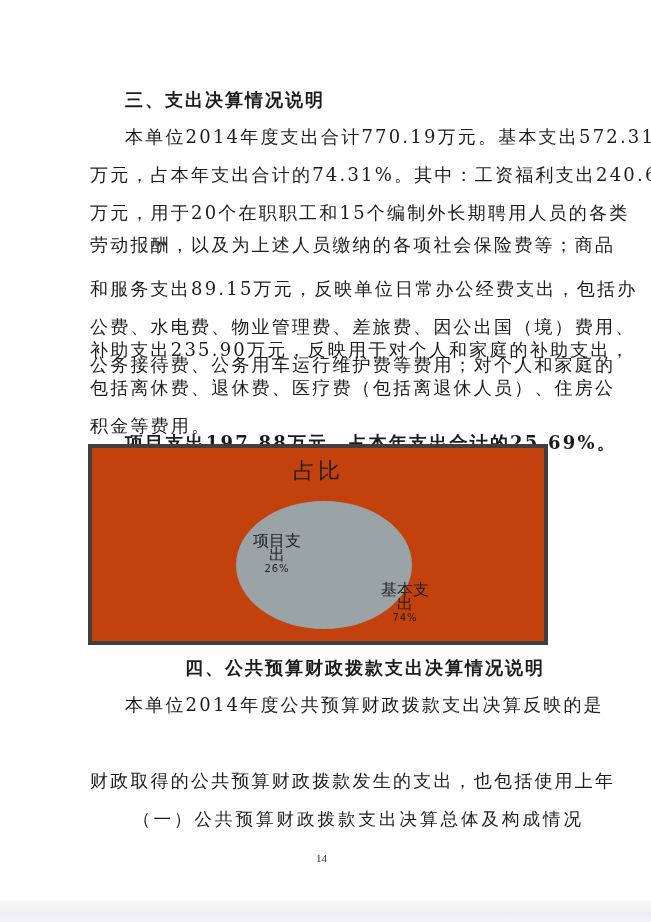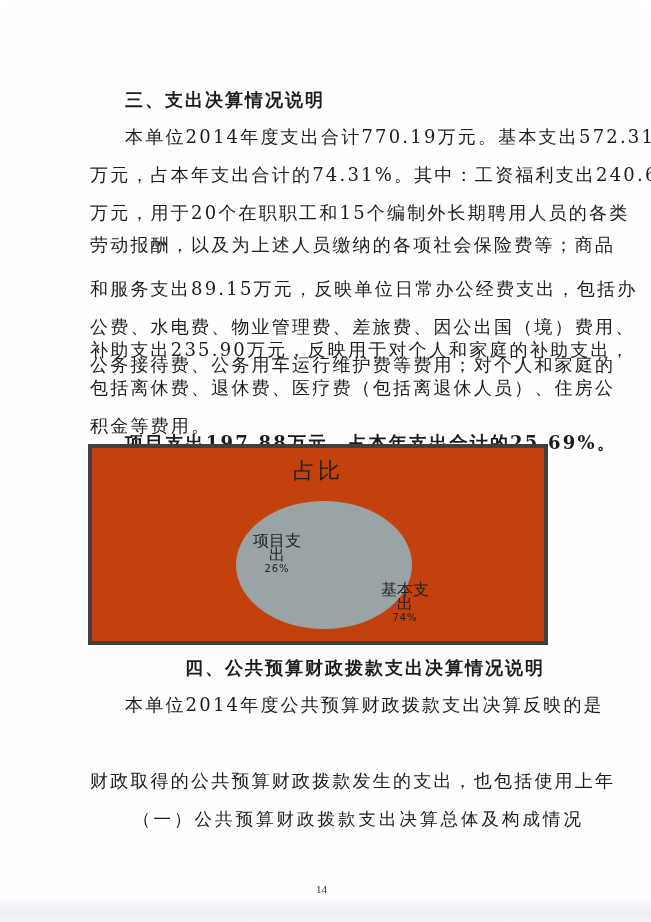--- a/index.html
+++ b/index.html
@@ -77,21 +77,20 @@
     .pie-label .pct { font-size: 10px; display: block; letter-spacing: 1px; }
     .lbl-project { left: 158px; top: 86px; width: 54px; }
     .lbl-basic { left: 255px; top: 135px; width: 60px; margin-left: 28px; }
 
     .page-number {
       position: absolute;
       left: 316px; top: 852px;
       font-size: 11px;
       color: #333;
       font-family: "Liberation Serif", serif;
-      margin-top: 31px;
     }
   </style>
 </head>
 <body>
 
 <div class="page">
 
   <div class="line indent heading" style="top:88px;">三、支出决算情况说明</div>
 
   <div class="line indent" style="top:125px;">本单位2014年度支出合计770.19万元。基本支出572.31</div>

